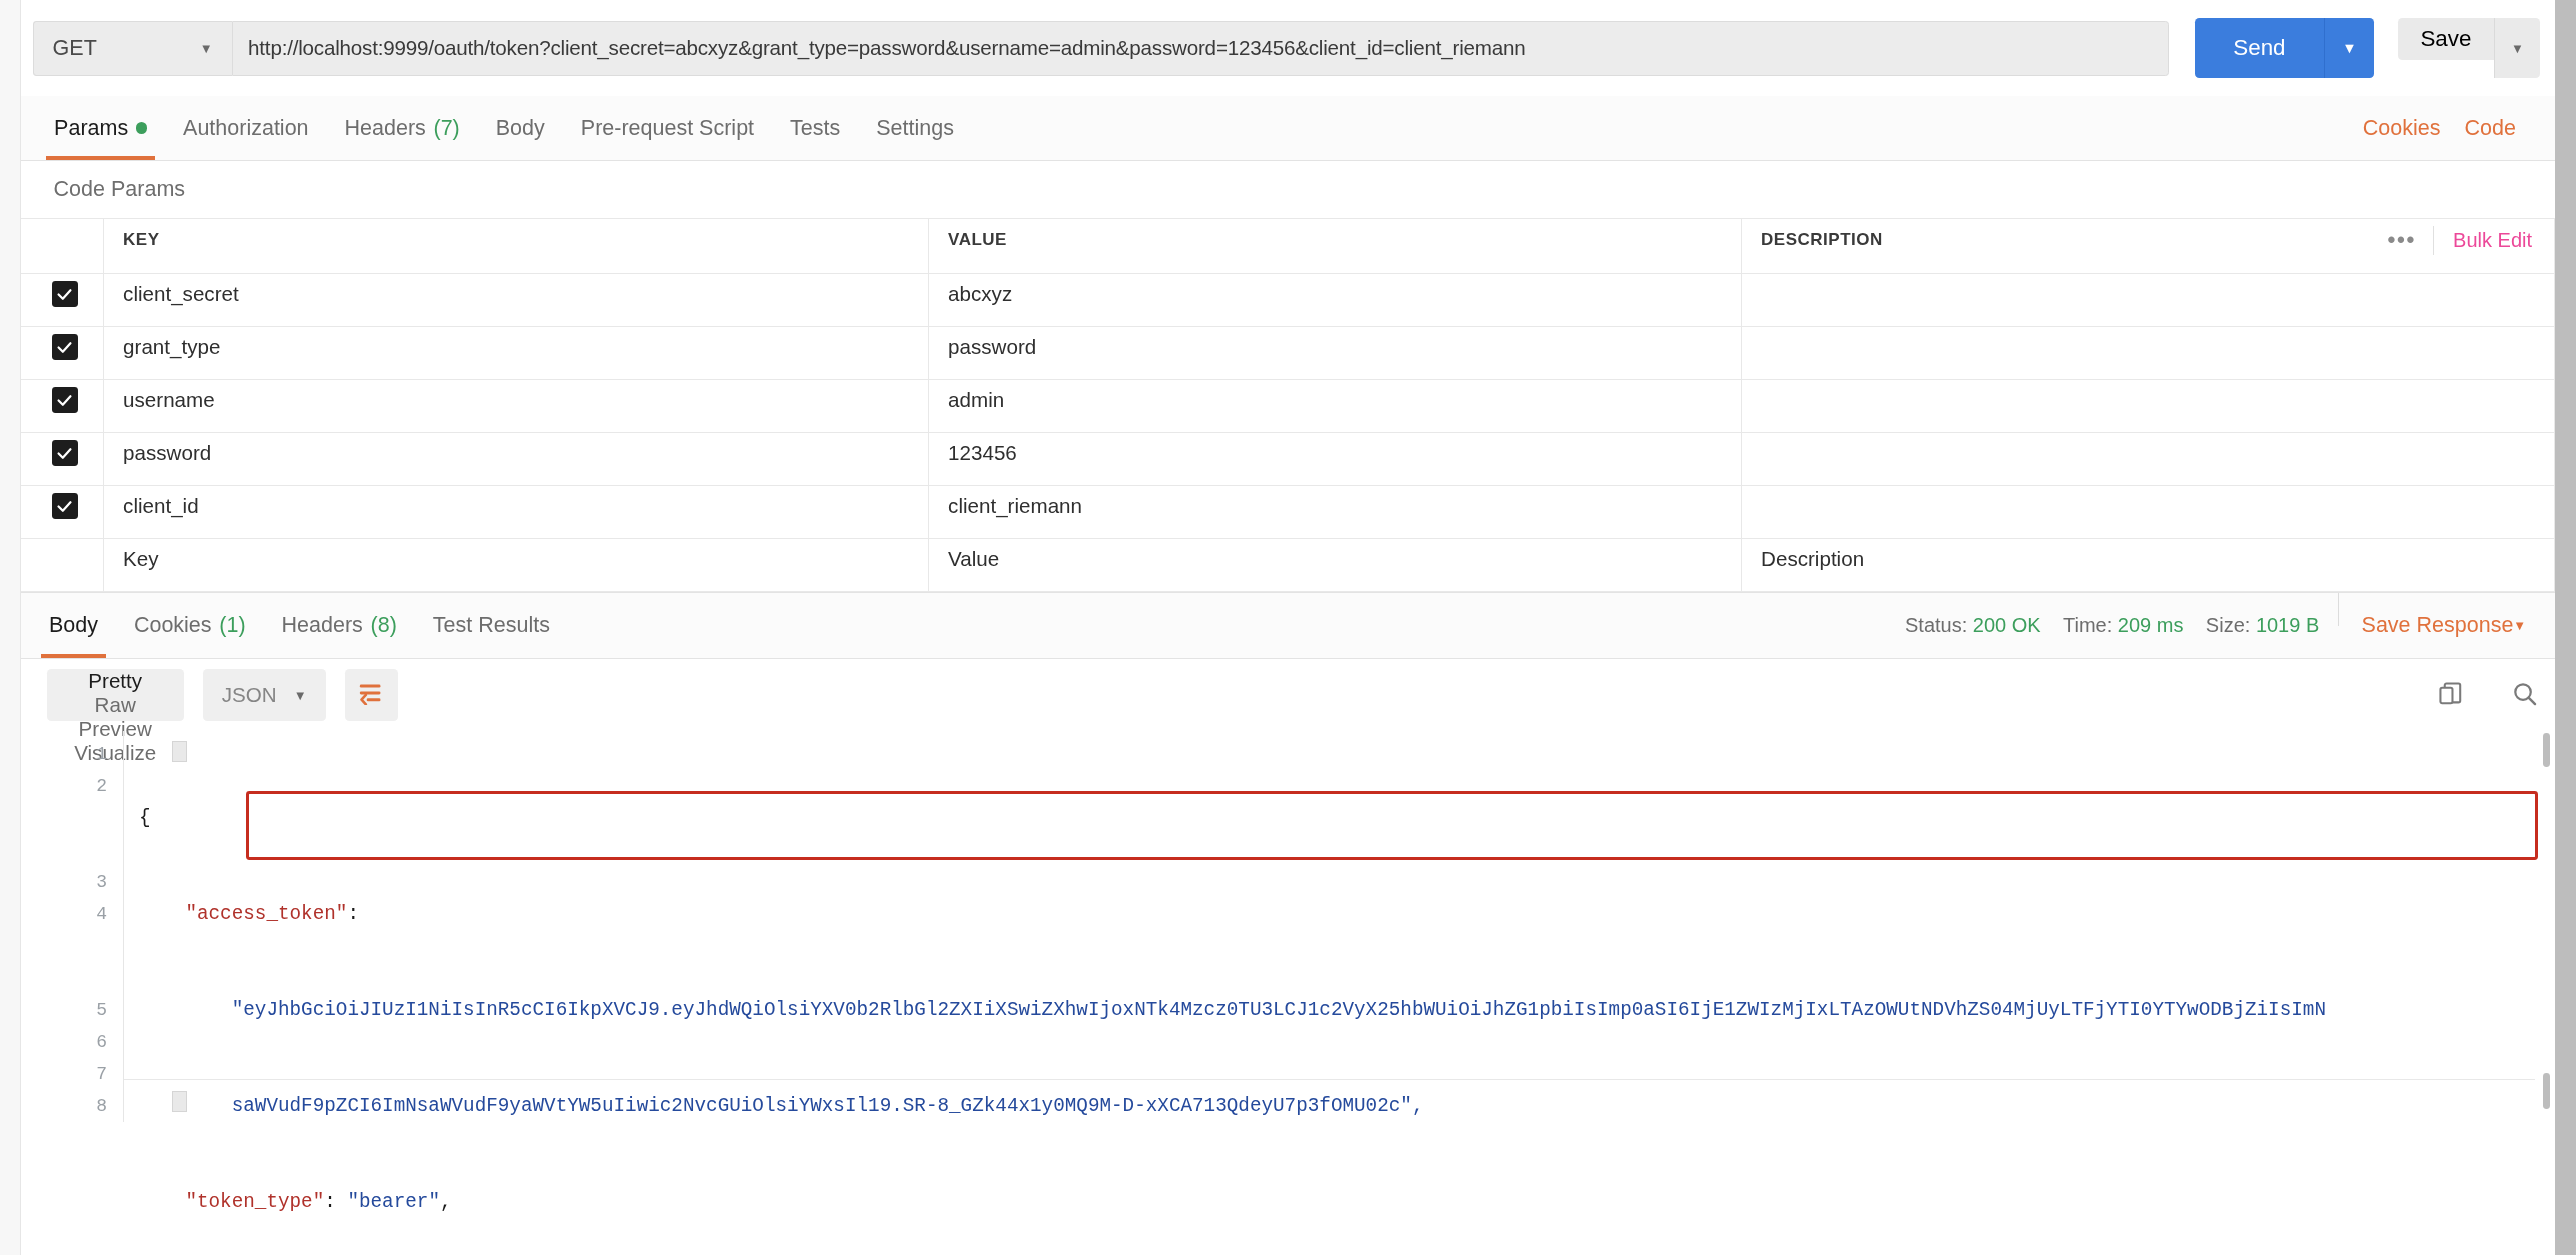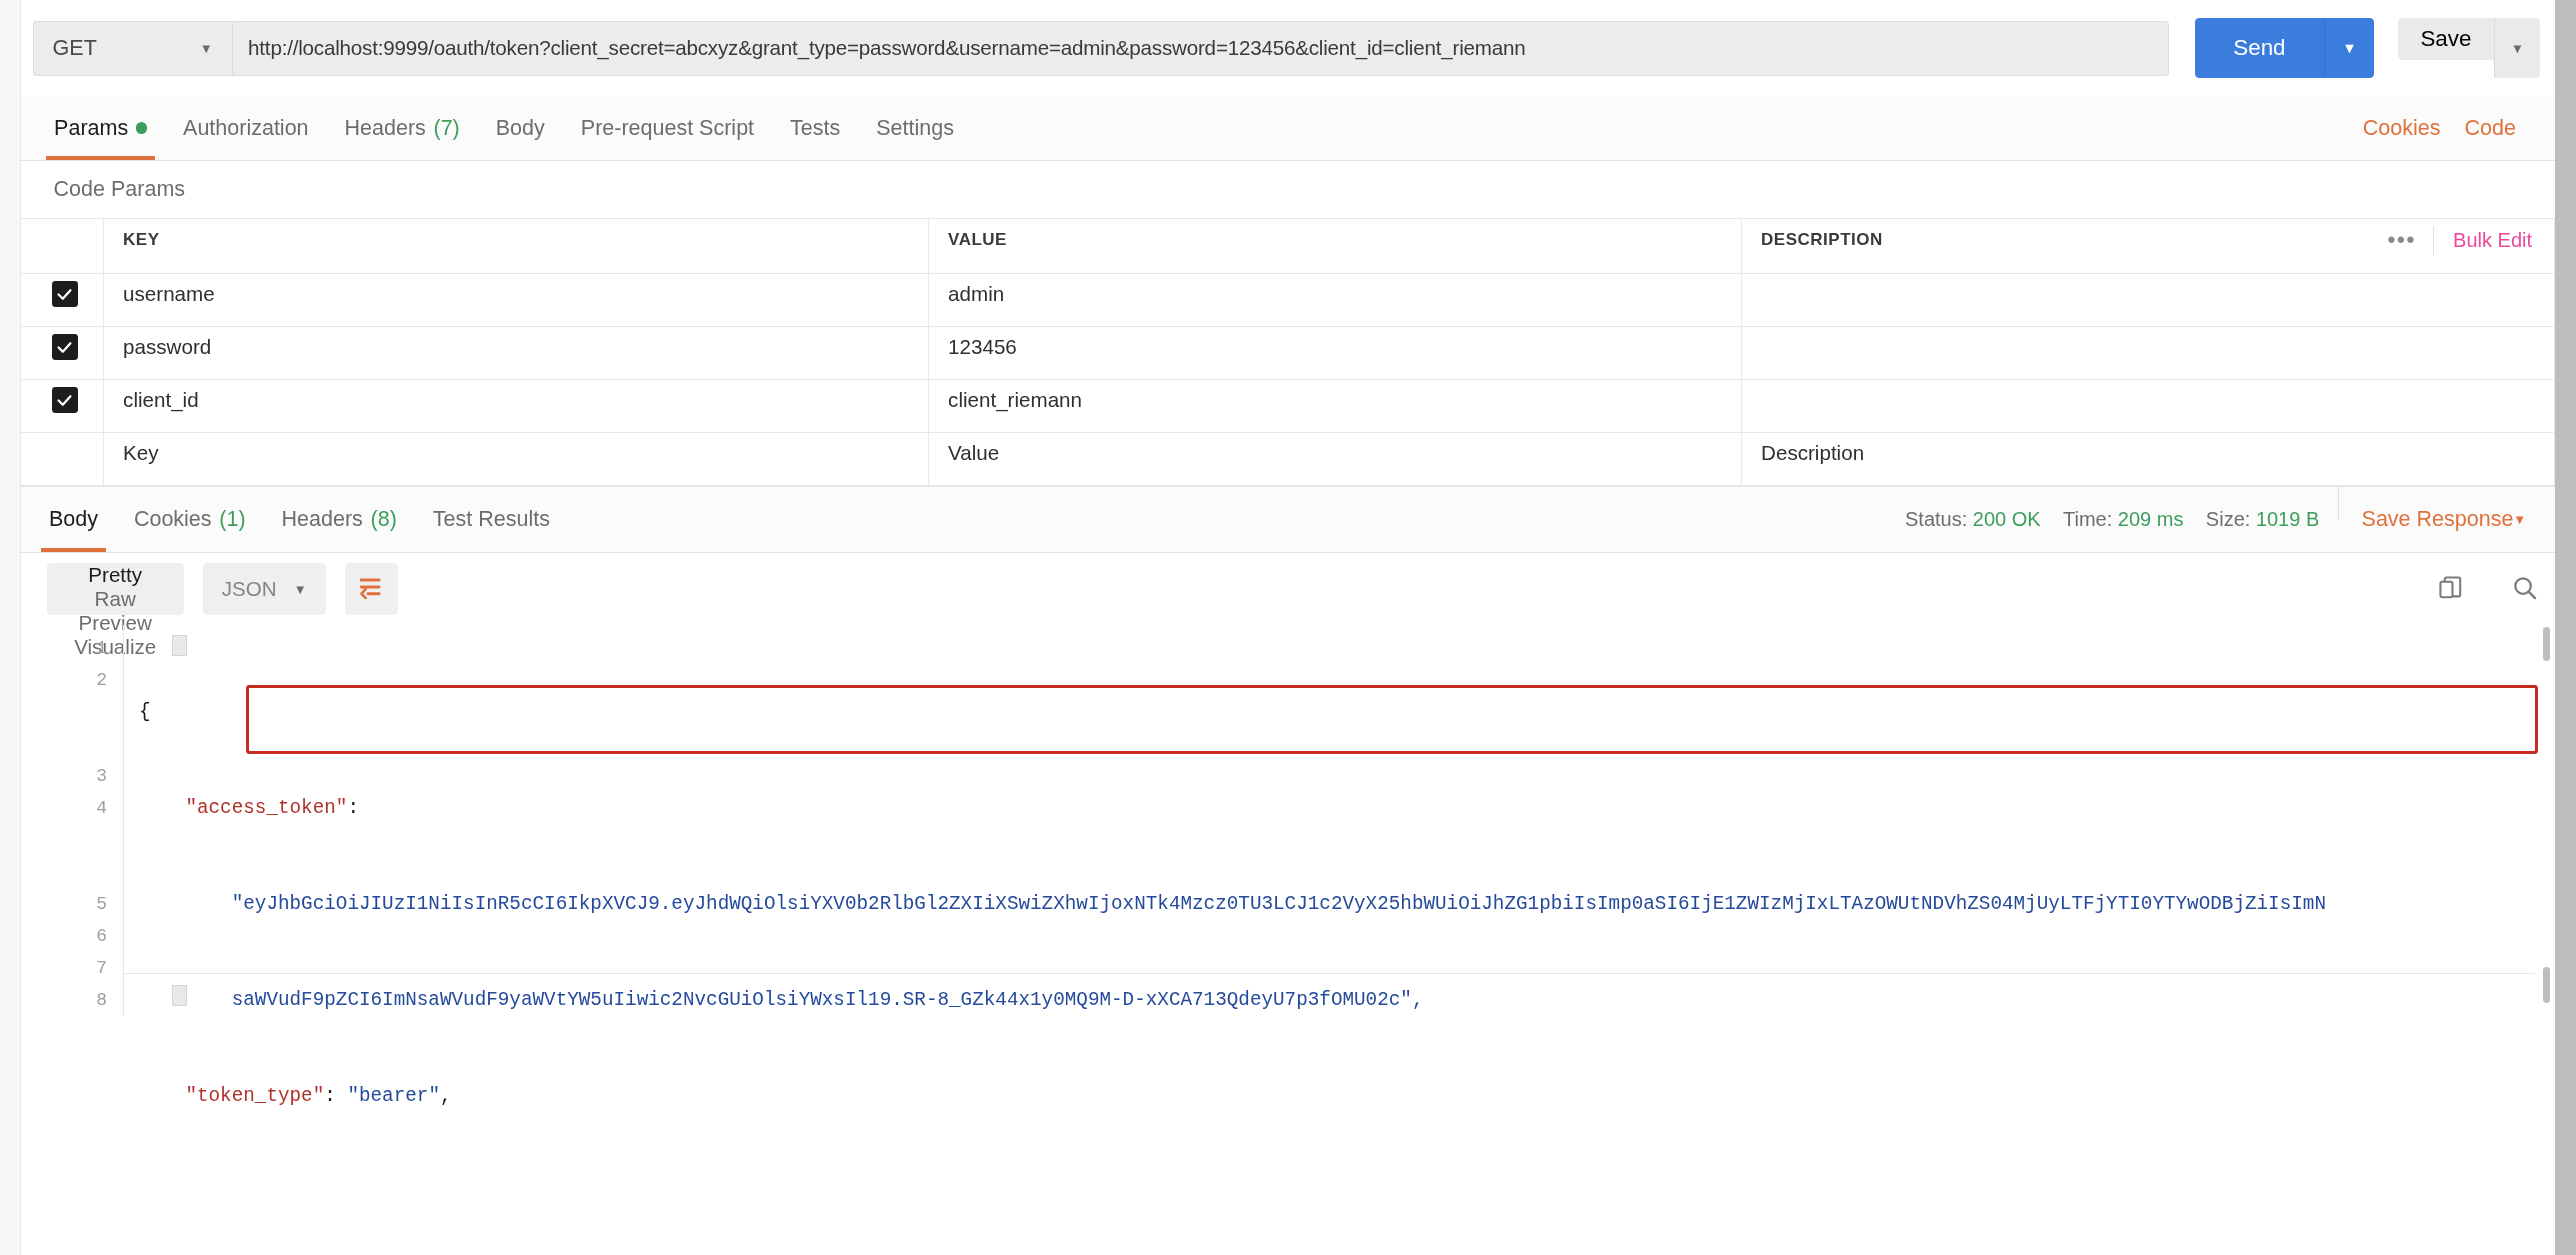--- a/index.html
+++ b/index.html
@@ -357,20 +357,44 @@
     </thead>
     <tbody>
       <tr>
         <td class="td-chk">
           <div class="chk">
             <svg width="17" height="17" viewBox="0 0 20 20">
                 <path d="M3 10 L8 15 L17 5" stroke="#fff" stroke-width="2.6" fill="none" stroke-linecap="round" stroke-linejoin="round"></path>
               </svg>
           </div>
         </td>
+        <td>client_secret</td>
+        <td>abcxyz</td>
+        <td></td>
+      </tr>
+      <tr>
+        <td class="td-chk">
+          <div class="chk">
+            <svg width="17" height="17" viewBox="0 0 20 20">
+                <path d="M3 10 L8 15 L17 5" stroke="#fff" stroke-width="2.6" fill="none" stroke-linecap="round" stroke-linejoin="round"></path>
+              </svg>
+          </div>
+        </td>
+        <td>grant_type</td>
+        <td>password</td>
+        <td></td>
+      </tr>
+      <tr>
+        <td class="td-chk">
+          <div class="chk">
+            <svg width="17" height="17" viewBox="0 0 20 20">
+                <path d="M3 10 L8 15 L17 5" stroke="#fff" stroke-width="2.6" fill="none" stroke-linecap="round" stroke-linejoin="round"></path>
+              </svg>
+          </div>
+        </td>
         <td>username</td>
         <td>admin</td>
         <td></td>
       </tr>
       <tr>
         <td class="td-chk">
           <div class="chk">
             <svg width="17" height="17" viewBox="0 0 20 20">
                 <path d="M3 10 L8 15 L17 5" stroke="#fff" stroke-width="2.6" fill="none" stroke-linecap="round" stroke-linejoin="round"></path>
               </svg>

